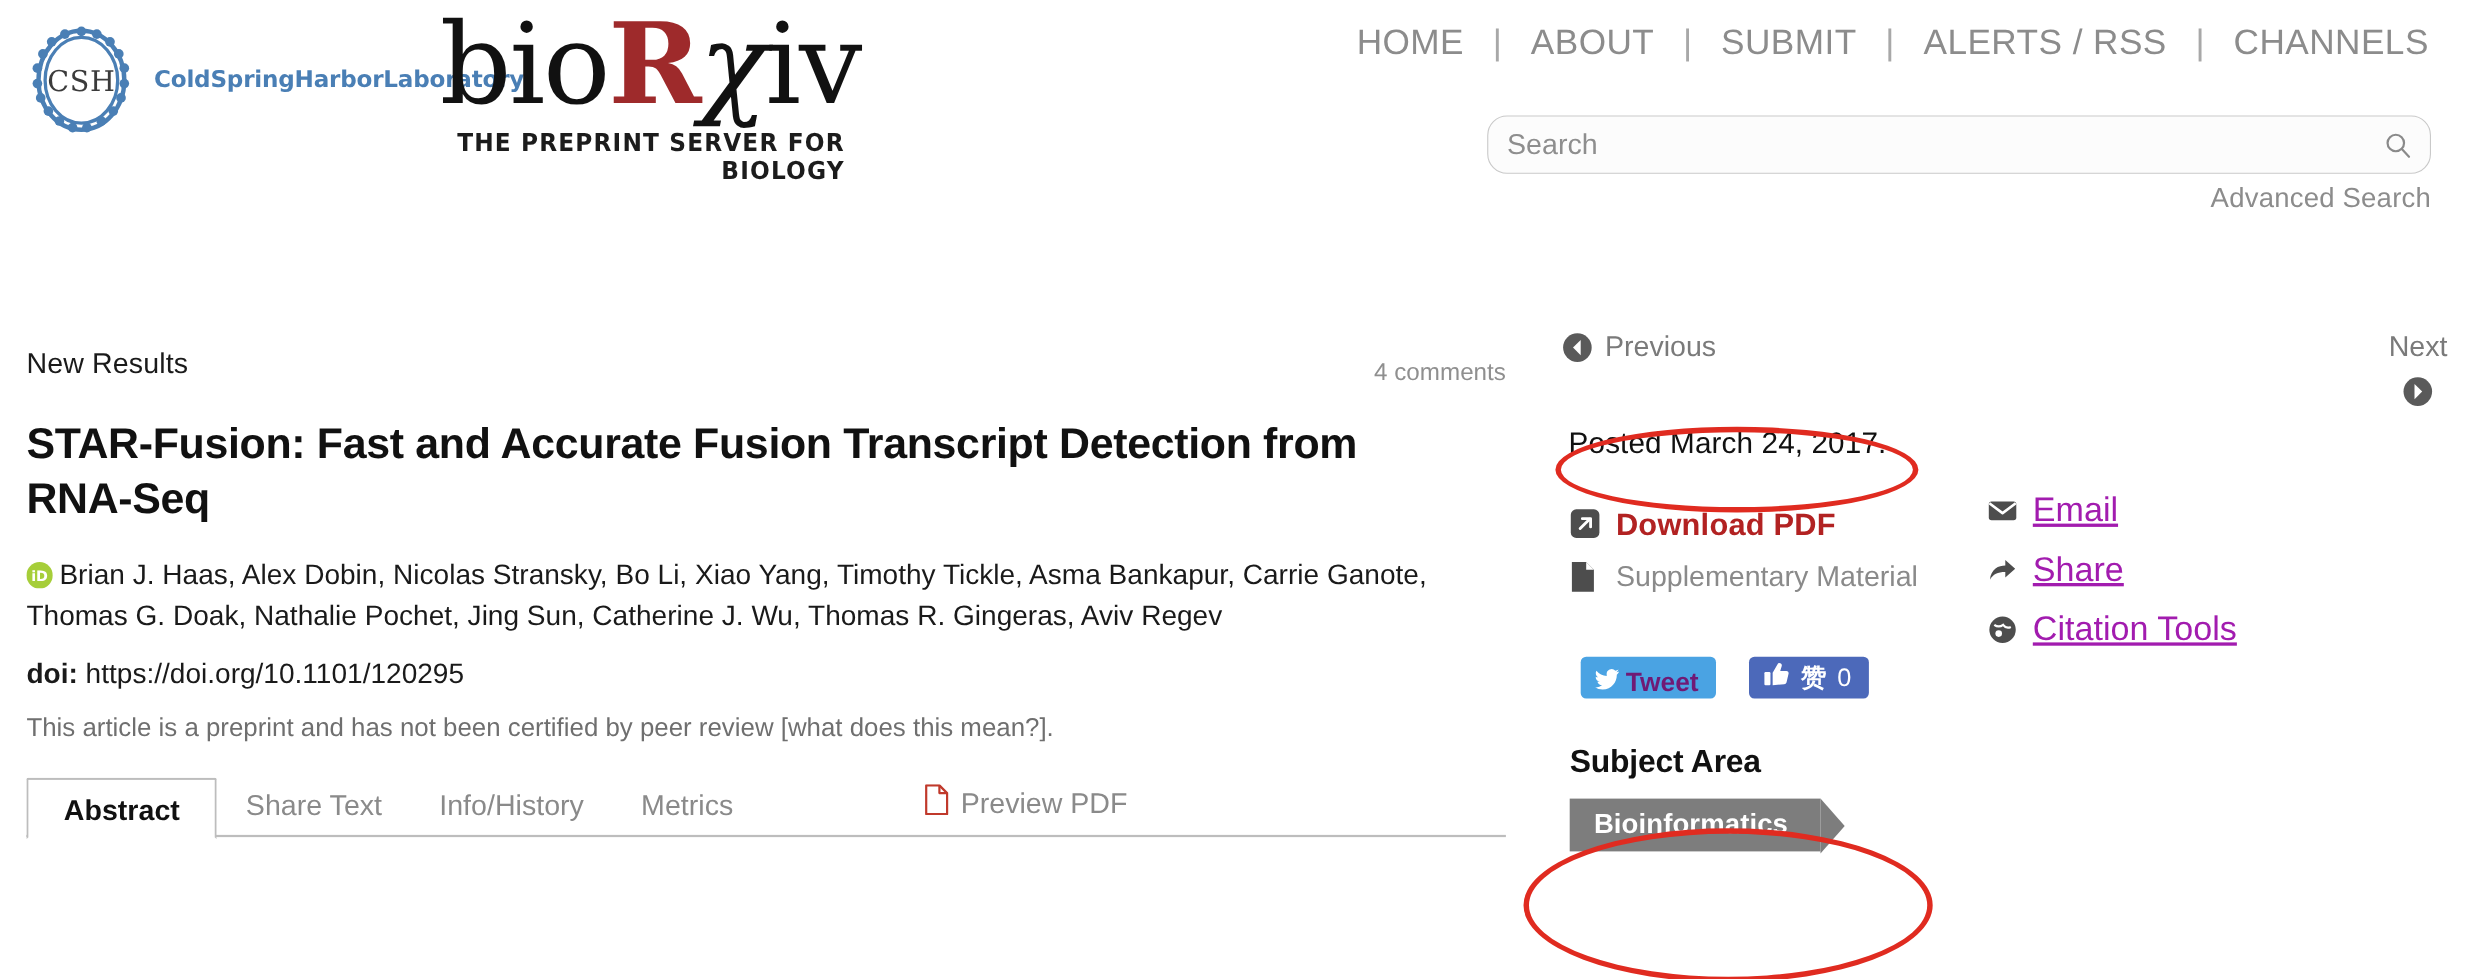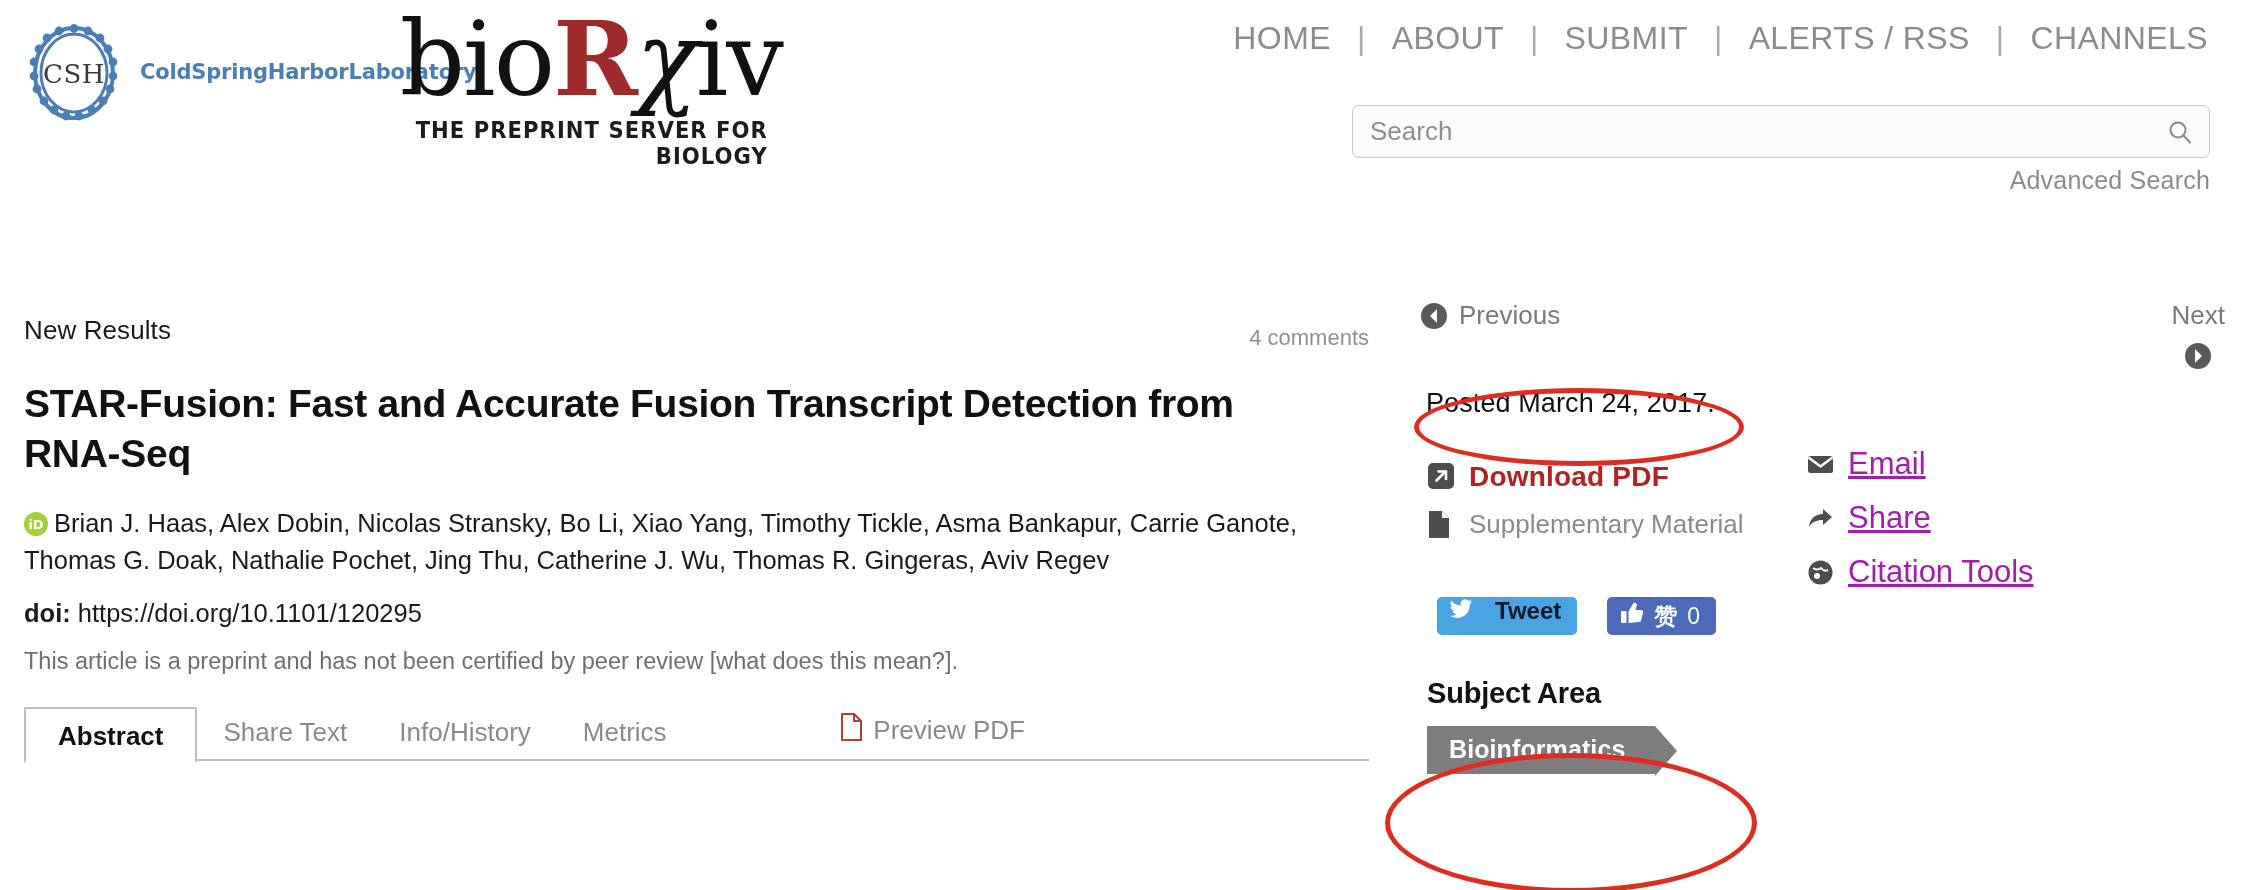--- a/index.html
+++ b/index.html
@@ -109,21 +109,21 @@
     position: absolute;
     right: 44px;
     top: 105px;
     width: 858px;
   }
   #search-box {
     position: relative;
     width: 858px;
     height: 53px;
     border: 1px solid #c9c9c9;
-    border-radius: 7px;
+    border-radius: 18px;
     background: #fcfcfc;
     display: flex;
     align-items: center;
   }
   #search-input {
     border: none;
     outline: none;
     background: transparent;
     font-family: "Liberation Sans", sans-serif;
     font-size: 26px;
@@ -348,24 +348,24 @@
   #social {
     position: relative;
     margin-top: 6px;
     margin-left: 42px;
     display: flex;
     align-items: center;
     gap: 30px;
   }
   #tweet-btn {
     display: flex;
-    align-items: flex-start;
-    gap: 22px;
+    align-items: flex-end;
+    gap: 5px;
     background: #4aa3e3;
-    color: #0f172a;
+    color: #701a75;
     border-radius: 5px;
     height: 38px;
     padding: 0 16px 0 12px;
     font-size: 24px;
     font-weight: 700;
     cursor: pointer;
   }
   #fb-like-btn {
     display: flex;
     align-items: center;
@@ -526,21 +526,21 @@
       </div>
 
       <h1 id="article-title">STAR-Fusion: Fast and Accurate Fusion Transcript Detection from RNA-Seq</h1>
 
       <div id="authors-block">
         <span id="orcid-icon">
           <svg width="24" height="24" viewBox="0 0 24 24">
             <circle cx="12" cy="12" r="12" fill="#a6ce39"></circle>
             <text x="12" y="17" text-anchor="middle" font-family="DejaVu Sans, sans-serif" font-size="13" font-weight="bold" fill="#ffffff">iD</text>
           </svg>
-        </span><span>Brian J. Haas, Alex Dobin, Nicolas Stransky, Bo Li, Xiao Yang, Timothy Tickle, Asma Bankapur, Carrie Ganote, Thomas G. Doak, Nathalie Pochet, Jing Thu, Catherine J. Wu, Thomas R. Gingeras, Aviv Regev</span>
+        </span><span>Brian J. Haas, Alex Dobin, Nicolas Stransky, Bo Li, Xiao Yang, Timothy Tickle, Asma Bankapur, Carrie Ganote, Thomas G. Doak, Nathalie Pochet, Jing Sun, Catherine J. Wu, Thomas R. Gingeras, Aviv Regev</span>
       </div>
 
       <div id="doi-line">
         <span class="doi-label">doi:</span>
         <span id="doi-link">https://doi.org/10.1101/120295</span>
       </div>
 
       <div id="preprint-note">This article is a preprint and has not been certified by peer review [what does this mean?].</div>
 
       <div id="tabs-row">

